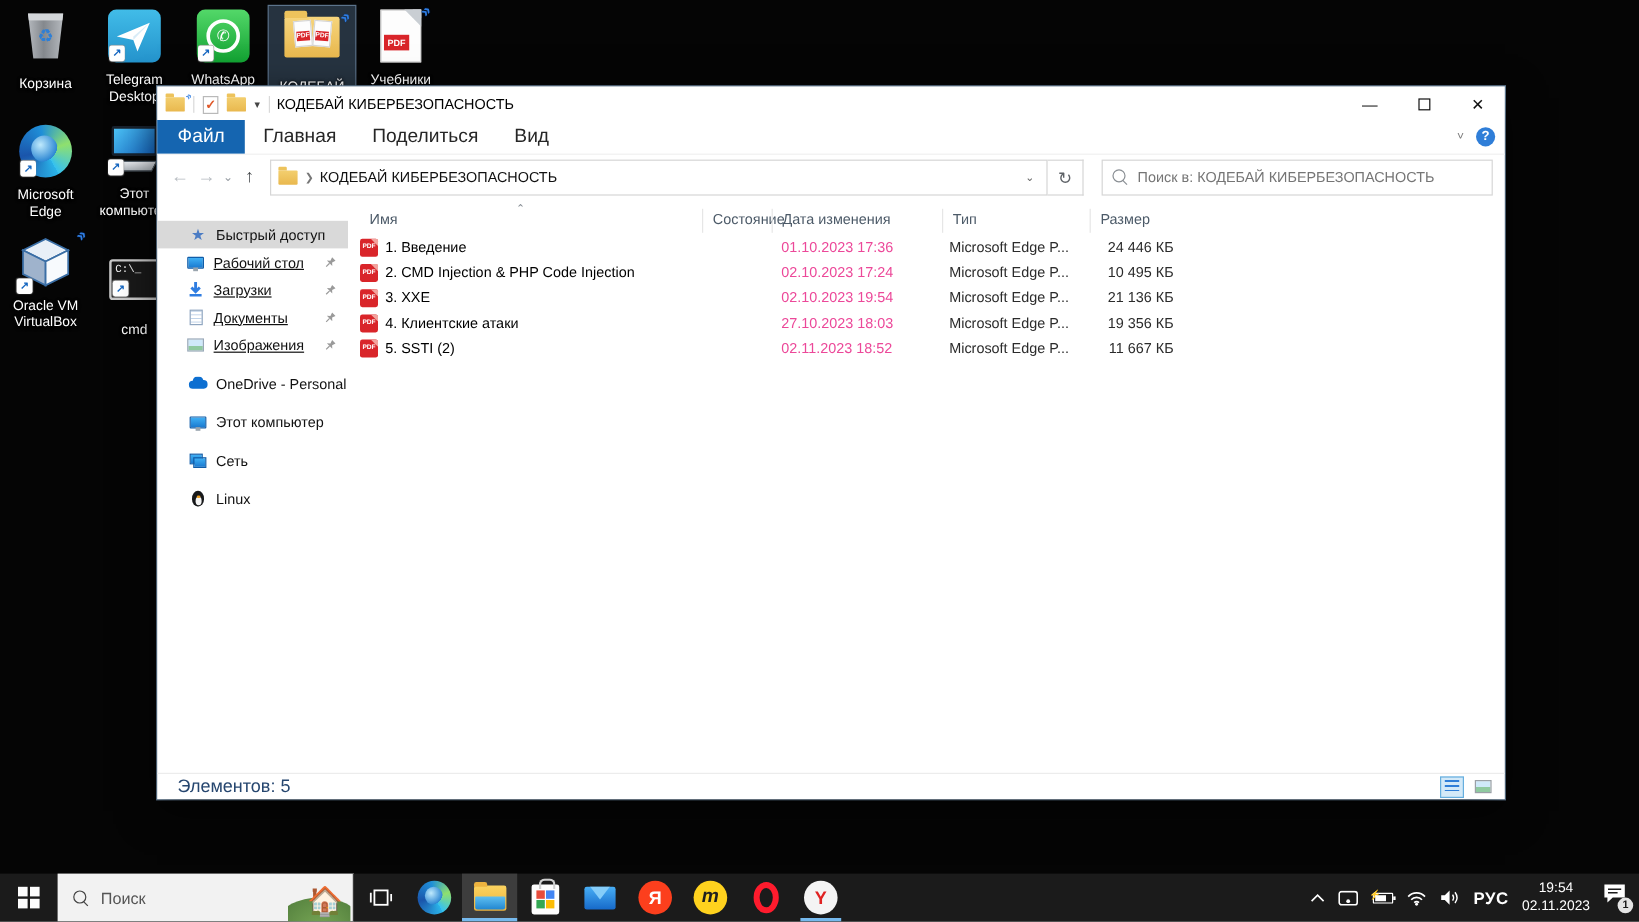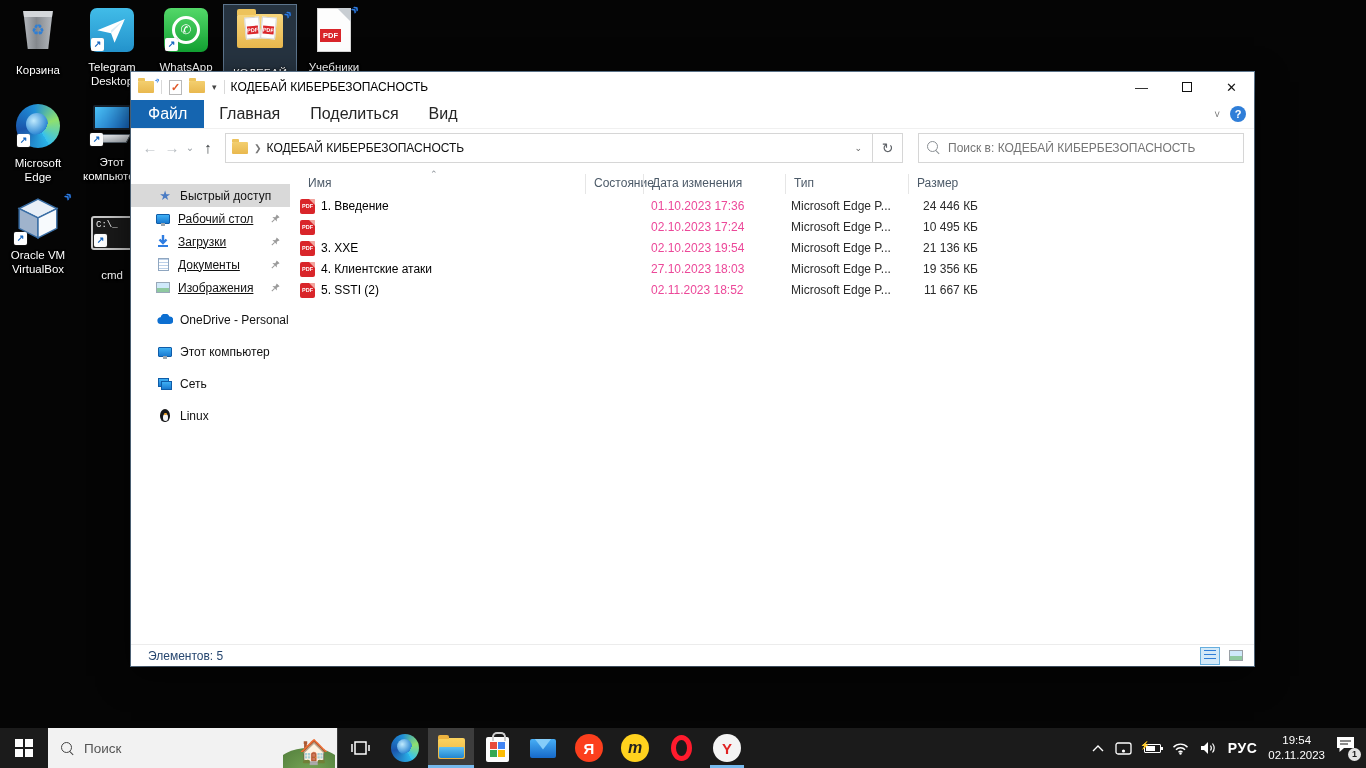--- a/index.html
+++ b/index.html
@@ -131,34 +131,34 @@
   .fc { position:absolute; top:0; height:21px; line-height:21px; white-space:nowrap; overflow:hidden; }
   .fc.name { left:10px; width:285px; display:flex; align-items:center; gap:6px; color:#000; }
   .fc.st { left:303px; width:50px; } .fc.dt { left:361px; width:132px; color:#ec4899; }
   .fc.ty { left:501px; width:117px; color:#2b2b2b; }
   .fc.sz { left:618px; width:70px; text-align:right; color:#2b2b2b; }
   .pdfic { flex:0 0 15px; width:15px; height:15px; background:#d9252a; border-radius:2px; position:relative;
     color:#fff; font-size:5.5px; font-weight:bold; text-align:center; line-height:15px; }
   .pdfic::after { content:""; position:absolute; top:0; right:0; border:3px solid #f2a49e; border-left-color:transparent; border-bottom-color:transparent; border-radius:0 2px 0 0; }
 
   .statusbar { position:absolute; left:0; right:0; bottom:0; height:22px; border-top:1px solid #ececec;
-    display:flex; align-items:center; font-size:12px; color:#26466f; padding:0 8px 0 17px; }
+    display:flex; align-items:center; font-size:15px; color:#26466f; padding:0 8px 0 17px; }
   .viewbtns { margin-left:auto; display:flex; gap:6px; }
   .vb { width:20px; height:18px; display:flex; align-items:center; justify-content:center; border:1px solid transparent; }
   .vb.active { border-color:#66aede; background:#d3e9f8; }
   .vb-list { width:12px; height:11px; background:repeating-linear-gradient(#2f7ed8 0 1.5px, transparent 1.5px 4px); position:relative; }
   .vb-thumb { width:14px; height:11px; border:1px solid #9aa0a6; background:linear-gradient(#cfe9fa 55%, #8fc9a0 55%); }
 
   
   .taskbar { position:absolute; left:0; top:728px; width:1366px; height:40px; background:#1b1b1b; display:flex; align-items:stretch; z-index:50; }
   .tbtn { display:flex; align-items:center; justify-content:center; position:relative; }
   .tbtn.start { width:48px; }
   .winlogo { display:grid; grid-template-columns:8px 8px; grid-template-rows:8px 8px; gap:1.5px; }
   .winlogo span { background:#fdfdfd; }
-  .tb-search { width:290px; background:#f2f2f2; display:flex; align-items:center; gap:10px; padding-left:13px; position:relative; border-right:1px solid #3a3a3a; }
+  .tb-search { width:247px; background:#f2f2f2; display:flex; align-items:center; gap:10px; padding-left:13px; position:relative; border-right:1px solid #3a3a3a; }
   .tb-search .mag::before { border-color:#444; } .tb-search .mag::after { background:#444; }
   .tb-search .ph { font-size:13.5px; color:#555; flex:1; }
   .tb-house { position:absolute; right:2px; bottom:0; width:52px; height:40px; overflow:hidden; }
   .tb-house .hill { position:absolute; left:-6px; bottom:-14px; width:64px; height:34px; background:radial-gradient(ellipse at 50% 100%,#7fae5a,#4e7a3a); border-radius:50% 50% 0 0; }
   .tb-house .hs { position:absolute; right:6px; bottom:4px; font-size:24px; line-height:1; }
   .tbtn.app { width:46px; }
   .tbtn.app.active { background:#3d3d3d; }
   .underline { position:absolute; left:0; bottom:0; width:100%; height:3px; background:#76b9ed; }
 
   .ic-folder-tb { width:27px; height:21px; position:relative; }
@@ -436,20 +436,21 @@
             <span>1. Введение</span>
           </div>
         <div class="fc st"></div>
         <div class="fc dt">01.10.2023 17:36</div>
         <div class="fc ty">Microsoft Edge P...</div>
         <div class="fc sz">24 446 КБ</div>
       </div>
       <div class="frow">
         <div class="fc name">
             <span class="pdfic">PDF</span>
+            <span>2. CMD Injection &amp; PHP Code Injection</span>
           </div>
         <div class="fc st"></div>
         <div class="fc dt">02.10.2023 17:24</div>
         <div class="fc ty">Microsoft Edge P...</div>
         <div class="fc sz">10 495 КБ</div>
       </div>
       <div class="frow">
         <div class="fc name">
             <span class="pdfic">PDF</span>
             <span>3. XXE</span>

